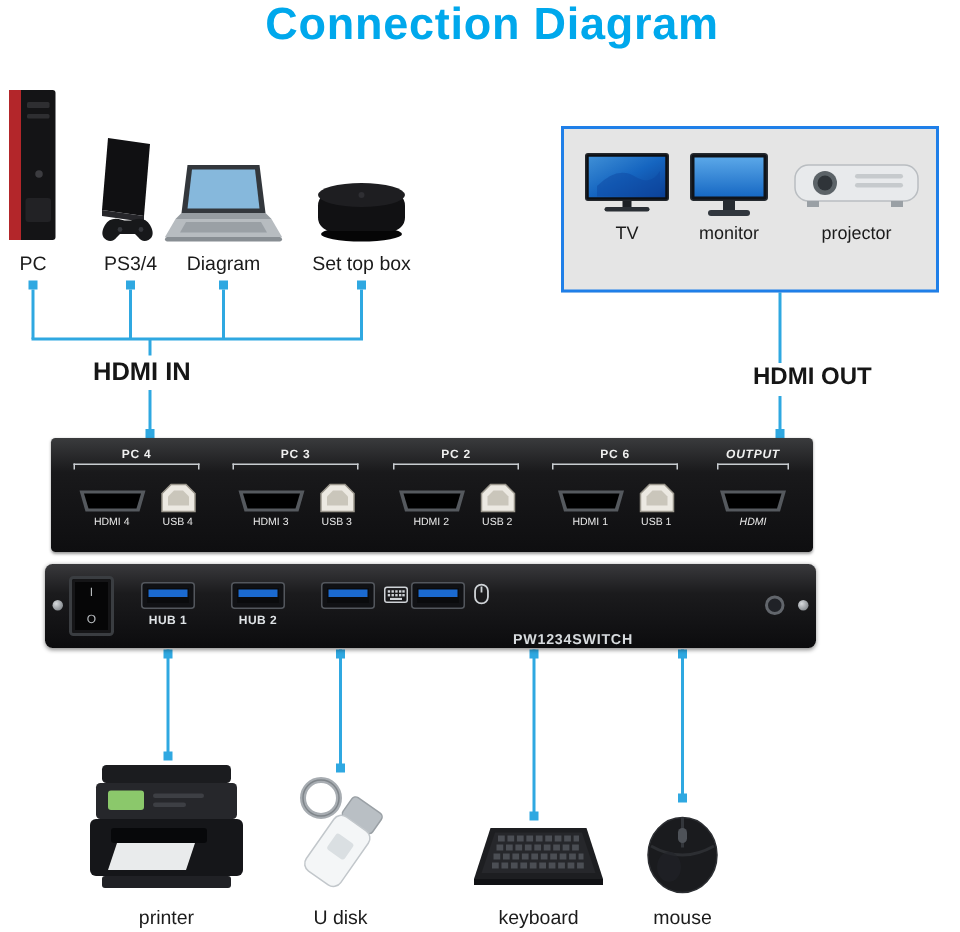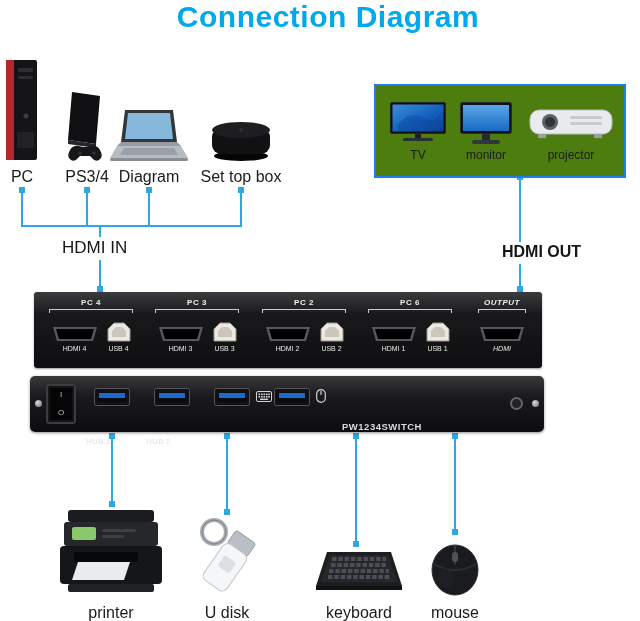--- a/index.html
+++ b/index.html
@@ -4,31 +4,31 @@
 <style>
   * { margin:0; padding:0; box-sizing:border-box; }
   body { background:#fff; font-family:"Liberation Sans", sans-serif; }
   #canvas { position:relative; width:640px; height:621px; background:#ffffff; overflow:hidden; font-family:"Liberation Sans", sans-serif; }
   .abs { position:absolute; }
   svg { display:block; overflow:visible; }
 
   .title { position:absolute; top:0; left:0; width:100%; text-align:center;
            font-size:30px; font-weight:bold; color:#00a8ec; letter-spacing:0.5px;padding-left:16px; }
 
-  .dev-label { position:absolute; font-size:16px; color:#1b1b1b; text-align:center; white-space:nowrap; }
+  .dev-label { position:absolute; font-size:13px; color:#1b1b1b; text-align:center; white-space:nowrap; }
 
   .lines { position:absolute; left:0; top:0; width:640px; height:621px; pointer-events:none; }
 
   
-  .display-box { position:absolute; left:374px; top:84px; width:252px; height:94px;
-                 border:2px solid #1f7fe8; background:#4d7c0f; }
+  .display-box { position:absolute; left:374px; top:84px; width:252px; height:111px;
+                 border:2px solid #1f7fe8; background:#e5e5e5; }
   .display-box .dev-label { font-size:12px; }
 
   
-  .hdmi-in  { position:absolute; left:62px;  top:238px; font-size:17px; font-weight:normal; color:#161616; }
+  .hdmi-in  { position:absolute; left:62px;  top:238px; font-size:17px; font-weight:bold; color:#161616; }
   .hdmi-out { position:absolute; left:502px; top:243px; font-size:16px; font-weight:bold; color:#161616; }
 
   
   .panel1 { position:absolute; left:34px; top:292px; width:508px; height:76px; border-radius:3px;
             background:linear-gradient(#3a3b3d, #19191b 30%, #0e0e10); box-shadow:0 1px 2px rgba(0,0,0,.4); }
   .bp-group { position:absolute; top:0; width:92px; height:100%; }
   .bp-top { position:absolute; top:6px; left:0; width:100%; text-align:center;
             font-size:8px; font-weight:bold; color:#f0f0f0; letter-spacing:0.5px; }
   .bp-bracket { position:absolute; top:17px; left:4px; right:4px; height:4px;
                 border:1px solid #c9cdd1; border-bottom:none; }
@@ -46,22 +46,22 @@
 
   
   .panel2 { position:absolute; left:30px; top:376px; width:514px; height:56px; border-radius:5px;
             background:linear-gradient(#39393c, #1b1b1d 35%, #0c0c0e); box-shadow:0 1px 3px rgba(0,0,0,.45); }
   .fp-power { position:absolute; left:16px; top:8px; width:30px; height:40px;
               background:#060607; border:2px solid #3a3d41; border-radius:3px;
               display:flex; flex-direction:column; align-items:center; justify-content:space-around;
               box-shadow:inset 0 0 0 2px #151517; }
   .fp-power span { font-size:8px; color:#b9bdc1; line-height:1; }
   .usb3-port { position:absolute; top:12px; width:36px; height:18px; }
-  .fp-hub-label { position:absolute; top:33px; width:52px; 
-                  font-size:8px; font-weight:normal; color:#dfe3e6; letter-spacing:0.3px;margin-top:28px; }
+  .fp-hub-label { position:absolute; top:33px; width:52px; text-align:center;
+                  font-size:8px; font-weight:bold; color:#dfe3e6; letter-spacing:0.3px; }
   .fp-print-icon { position:absolute; }
   .fp-status { position:absolute; left:312px; top:0; height:100%;
                display:flex; align-items:flex-end; 
                font-size:9.5px; font-weight:bold; color:#d8dcdf; letter-spacing:0.5px; }
   .fp-switch-btn { position:absolute; left:480px; top:21px; width:13px; height:13px; border-radius:50%;
                    background:#202227; border:2px solid #62666c; }
   .screw { position:absolute; width:7px; height:7px; border-radius:50%;
            background:radial-gradient(circle at 35% 35%, #d7dadd, #6b7075); }
 </style>
 </head>

